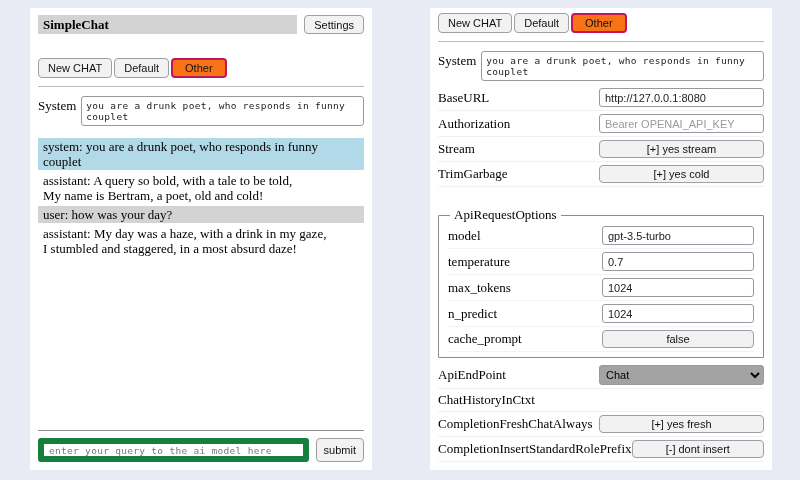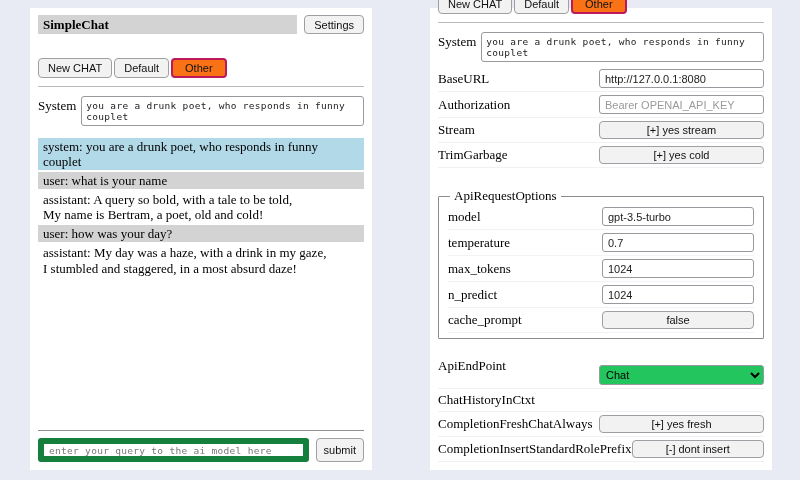--- a/index.html
+++ b/index.html
@@ -100,23 +100,22 @@
   input.text-control::placeholder { color: #9a9a9a; }
   button.control-btn {
     height: 18px; padding: 0;
     text-align: center;
   }
   select.control {
     height: 20px;
     font-family: "Liberation Sans", sans-serif;
     font-size: 11px;
     border: 1px solid #98989e; border-radius: 3px;
-    background: #22c55e;
+    background: #a3a3a3;
     padding: 0 2px;
-    margin-top: 19px;
   }
   fieldset.api-options {
     border: 1px solid #8a8a8f; border-radius: 1px;
     margin: 20px 0 4px 0; padding: 0 9px 5px 9px;
   }
   fieldset.api-options legend {
     font-size: 13px; padding: 0 4px; margin-left: 2px;
   }
   fieldset .setting-row { border-bottom: 1px solid #f3f3f5; }
   fieldset .control { width: 152px; }
@@ -140,21 +139,20 @@
 
     <hr class="sep">
 
     <div class="system-row">
       <span class="field-label">System</span>
       <textarea class="system-input" style="">you are a drunk poet, who responds in funny couplet</textarea>
     </div>
 
     <div class="chat-list">
       <div class="msg system">system: you are a drunk poet, who responds in funny couplet</div>
-      <div class="msg user">user: what is your name</div>
       <div class="msg assistant">assistant: A query so bold, with a tale to be told,
 My name is Bertram, a poet, old and cold!</div>
       <div class="msg user">user: how was your day?</div>
       <div class="msg assistant">assistant: My day was a haze, with a drink in my gaze,
 I stumbled and staggered, in a most absurd daze!</div>
     </div>
 
     <div class="footer">
       <hr class="footer-sep">
       <div class="query-row">

